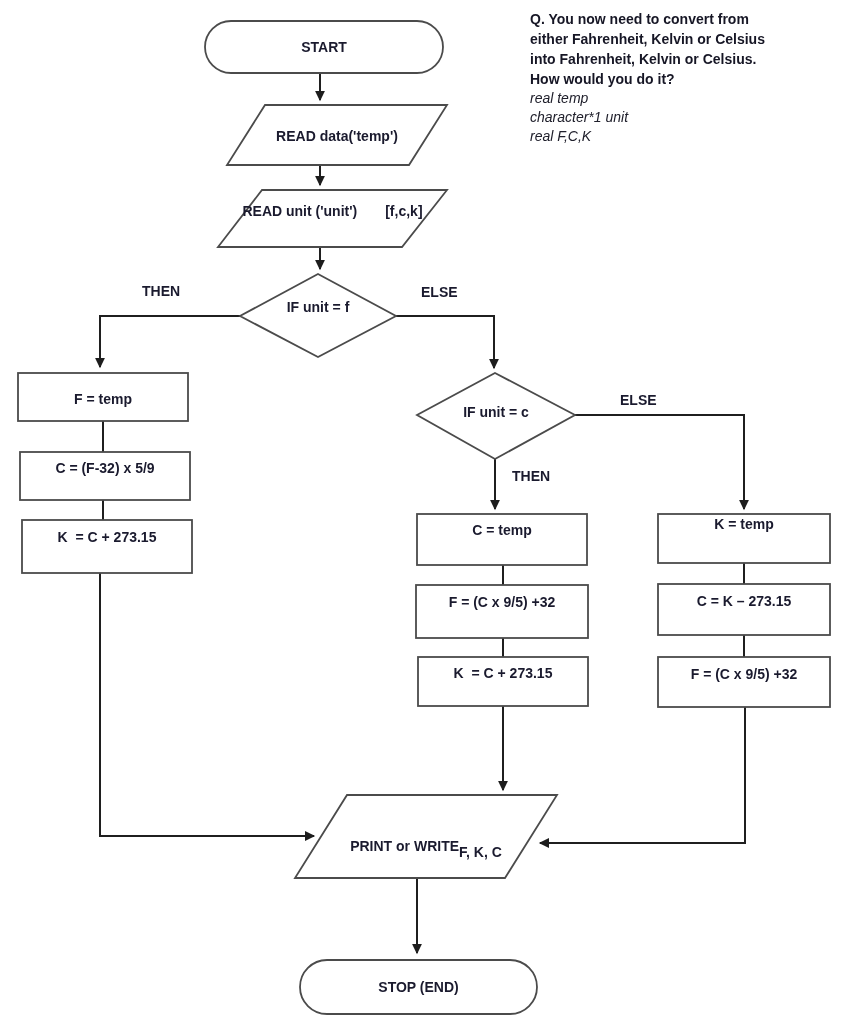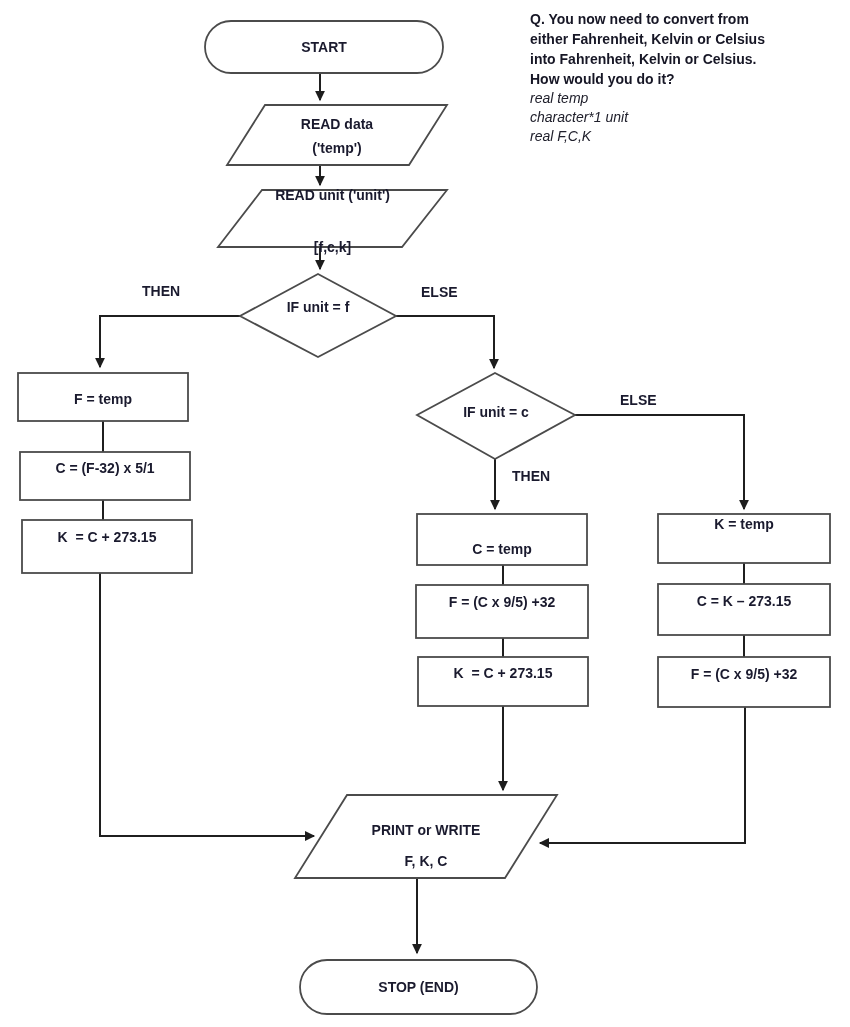--- a/index.html
+++ b/index.html
@@ -6,21 +6,21 @@
   #canvas{
     position:relative;width:850px;height:1027px;background:#ffffff;
     font-family:"Liberation Sans",sans-serif;color:#1a1a2e;overflow:hidden;
   }
   #shapes{position:absolute;left:0;top:0;}
   .node-text{
     position:absolute;display:flex;justify-content:center;align-items:flex-start;
     font-size:14px;font-weight:700;color:#1a1a2e;white-space:pre;text-align:center;
   }
   .center-text{align-items:center;}
-  .two-line{flex-direction:column;align-items:center;line-height:24px;}
+  .two-line{align-items:center;line-height:24px;}
   .branch-label{
     position:absolute;font-size:14px;font-weight:700;color:#1a1a2e;white-space:nowrap;
   }
   .q-block{position:absolute;left:530px;top:9px;width:305px;}
   .q-line{font-size:14px;font-weight:700;line-height:20px;color:#161625;}
   .q-note{font-size:14px;font-style:italic;line-height:19px;margin-top:22px;color:#20202c;}
   .q-decl{font-size:14px;font-style:italic;line-height:19px;color:#20202c;}
   .q-decls{}
 </style>
 </head>
@@ -75,40 +75,40 @@
     </g>
   </svg>
 
   <div class="node-text center-text" style="left:205px;top:21px;width:238px;height:52px;">START</div>
 
   <div class="node-text two-line" style="left:237px;top:108px;width:200px;height:56px;">
     <span>READ data</span>
     <span>('temp')</span>
   </div>
 
-  <div class="node-text two-line" style="left:230px;top:194px;width:205px;height:54px;gap:28px;">
+  <div class="node-text two-line" style="left:230px;top:184px;width:205px;height:54px;gap:28px;">
     <span>READ unit ('unit')</span>
     <span>[f,c,k]</span>
   </div>
 
   <div class="node-text center-text" style="left:240px;top:297px;width:156px;height:20px;">IF unit = f</div>
 
   <div class="branch-label" style="left:142px;top:283px;">THEN</div>
   <div class="branch-label" style="left:421px;top:284px;">ELSE</div>
 
   <div class="node-text" style="left:18px;top:373px;width:170px;height:48px;padding-top:18px;">F = temp</div>
-  <div class="node-text" style="left:20px;top:452px;width:170px;height:48px;padding-top:8px;">C = (F-32) x 5/1</div>
+  <div class="node-text" style="left:20px;top:452px;width:170px;height:48px;padding-top:8px;">C = (F-32) x 5/9</div>
   <div class="node-text" style="left:22px;top:520px;width:170px;height:53px;padding-top:9px;">K  = C + 273.15</div>
 
   <div class="node-text center-text" style="left:417px;top:402px;width:158px;height:20px;">IF unit = c</div>
 
   <div class="branch-label" style="left:512px;top:468px;">THEN</div>
   <div class="branch-label" style="left:620px;top:392px;">ELSE</div>
 
-  <div class="node-text" style="left:417px;top:533px;width:170px;height:51px;padding-top:8px;">C = temp</div>
+  <div class="node-text" style="left:417px;top:514px;width:170px;height:51px;padding-top:8px;">C = temp</div>
   <div class="node-text" style="left:416px;top:585px;width:172px;height:53px;padding-top:9px;">F = (C x 9/5) +32</div>
   <div class="node-text" style="left:418px;top:657px;width:170px;height:49px;padding-top:8px;">K  = C + 273.15</div>
 
   <div class="node-text" style="left:658px;top:508px;width:172px;height:49px;padding-top:8px;">K = temp</div>
   <div class="node-text" style="left:658px;top:584px;width:172px;height:51px;padding-top:9px;">C = K – 273.15</div>
   <div class="node-text" style="left:658px;top:657px;width:172px;height:50px;padding-top:9px;">F = (C x 9/5) +32</div>
 
   <div class="node-text two-line" style="left:317px;top:795px;width:218px;height:83px;padding-top:9px;line-height:18px;">
     <span>PRINT or WRITE</span>
     <span style="margin-top:13px;">F, K, C</span>

